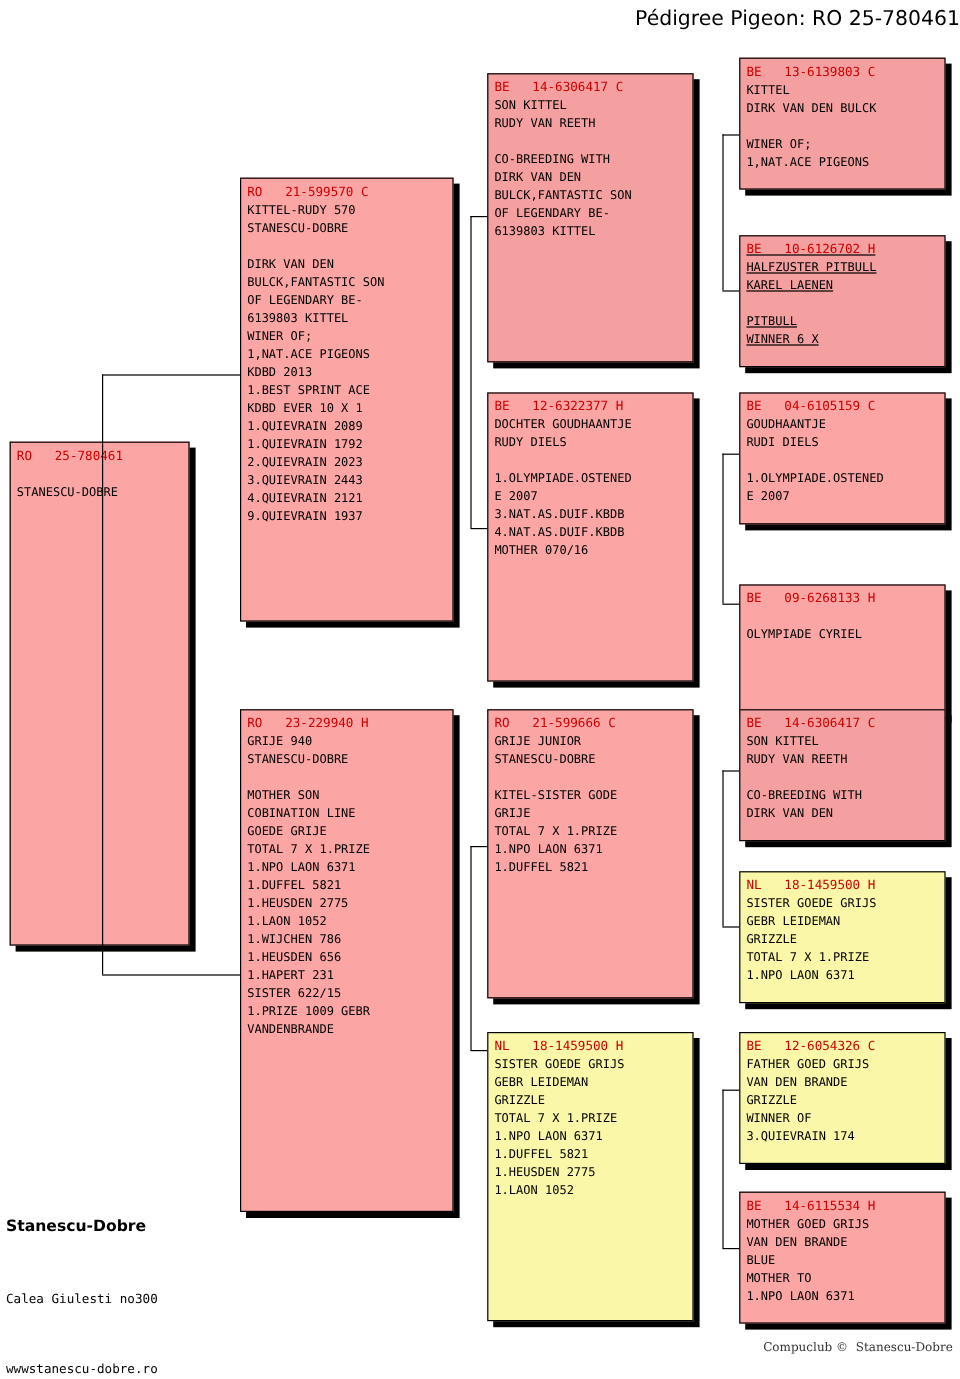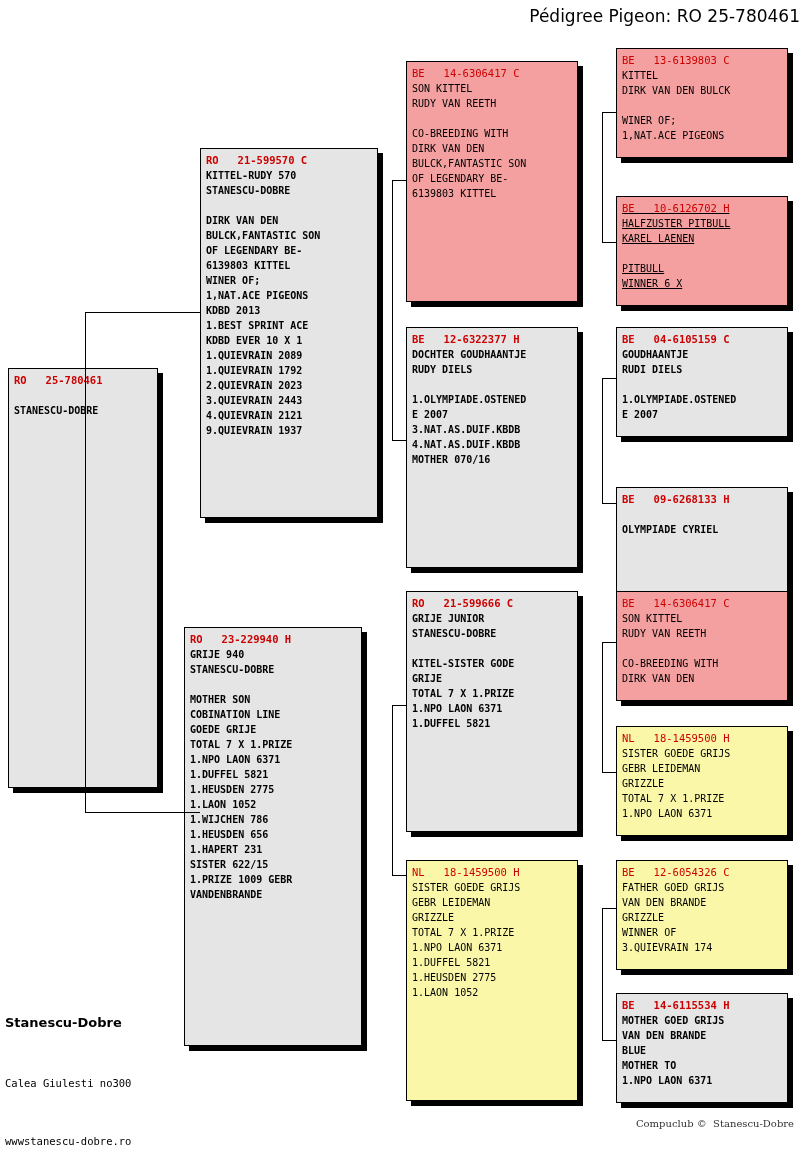--- a/index.html
+++ b/index.html
@@ -40,21 +40,21 @@
     white-space: pre;
   }
   .box .body {
     color: #000;
     font-size: 10px;
     line-height: 15px;
     white-space: pre;
   }
   .pink { background: #f4a0a0; }
   .yellow { background: #faf8a8; }
-  .white { background: #e5e5e5; font-weight: bold; }
+  .white { background: #fca5a5; }
   .connector {
     position: absolute;
     border-color: #000;
     border-style: solid;
     box-sizing: border-box;
   }
   .footer {
     position: absolute;
     left: 5px;
     top: 1014px;
@@ -109,21 +109,21 @@
 1.BEST SPRINT ACE
 KDBD EVER 10 X 1
 1.QUIEVRAIN 2089
 1.QUIEVRAIN 1792
 2.QUIEVRAIN 2023
 3.QUIEVRAIN 2443
 4.QUIEVRAIN 2121
 9.QUIEVRAIN 1937</div>
 </div>
 
-<div class="box white" style="left:184px; top:591px; width:178px; height:419px;margin-top:36px;">
+<div class="box white" style="left:200px; top:591px; width:178px; height:419px;">
   <div class="hdr">RO   23-229940 H</div>
   <div class="body">GRIJE 940
 STANESCU-DOBRE
 
 MOTHER SON
 COBINATION LINE
 GOEDE GRIJE
 TOTAL 7 X 1.PRIZE
 1.NPO LAON 6371
 1.DUFFEL 5821

